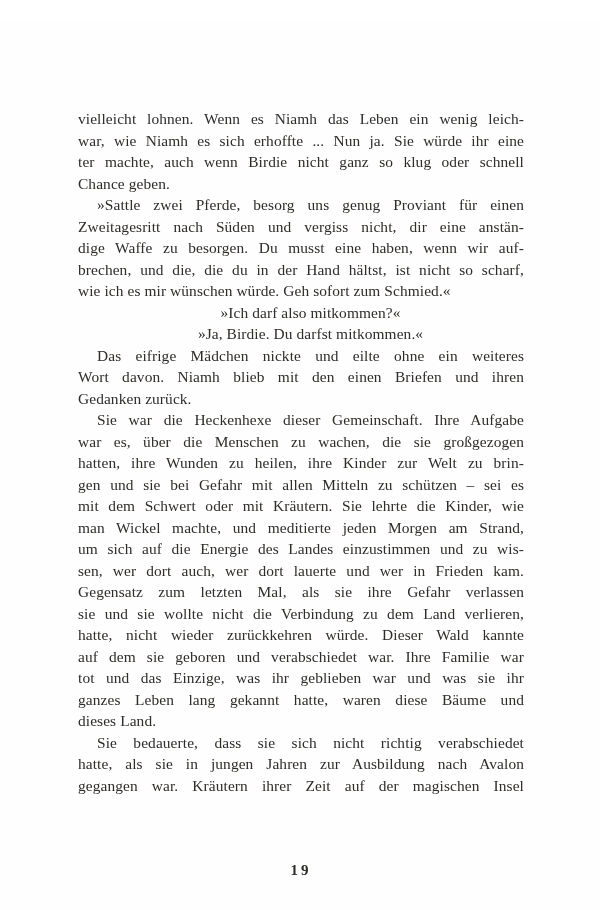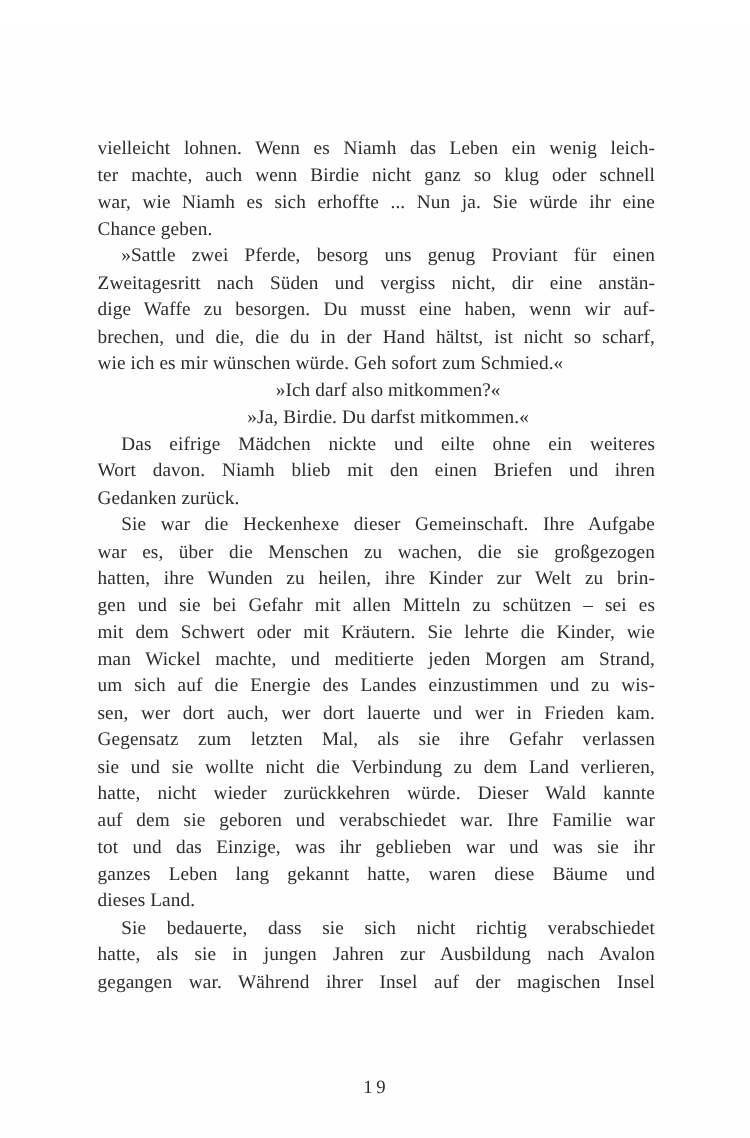--- a/index.html
+++ b/index.html
@@ -43,30 +43,31 @@
   }
   .folio {
     position: absolute;
     left: 78px;
     width: 446px;
     top: 842px;
     text-align: center;
     font-size: 15px;
     letter-spacing: 3px;
     color: var(--ink, #2e2b28);
+    font-weight: bold;
   }
 </style>
 </head>
 <body>
 
 <div class="page">
   <div class="text-block">
       <div class="line justify">vielleicht lohnen. Wenn es Niamh das Leben ein wenig leich-</div>
+      <div class="line justify">war, wie Niamh es sich erhoffte ... Nun ja. Sie würde ihr eine</div>
       <div class="line justify">ter machte, auch wenn Birdie nicht ganz so klug oder schnell</div>
-      <div class="line justify">war, wie Niamh es sich erhoffte ... Nun ja. Sie würde ihr eine</div>
       <div class="line">Chance geben.</div>
       <div class="line justify indent">»Sattle zwei Pferde, besorg uns genug Proviant für einen</div>
       <div class="line justify">Zweitagesritt nach Süden und vergiss nicht, dir eine anstän-</div>
       <div class="line justify">dige Waffe zu besorgen. Du musst eine haben, wenn wir auf-</div>
       <div class="line justify">brechen, und die, die du in der Hand hältst, ist nicht so scharf,</div>
       <div class="line">wie ich es mir wünschen würde. Geh sofort zum Schmied.«</div>
       <div class="line indent">»Ich darf also mitkommen?«</div>
       <div class="line indent">»Ja, Birdie. Du darfst mitkommen.«</div>
       <div class="line justify indent">Das eifrige Mädchen nickte und eilte ohne ein weiteres</div>
       <div class="line justify">Wort davon. Niamh blieb mit den einen Briefen und ihren</div>
@@ -81,16 +82,16 @@
       <div class="line justify">sen, wer dort auch, wer dort lauerte und wer in Frieden kam.</div>
       <div class="line justify">Gegensatz zum letzten Mal, als sie ihre Gefahr verlassen</div>
       <div class="line justify">sie und sie wollte nicht die Verbindung zu dem Land verlieren,</div>
       <div class="line justify">hatte, nicht wieder zurückkehren würde. Dieser Wald kannte</div>
       <div class="line justify">auf dem sie geboren und verabschiedet war. Ihre Familie war</div>
       <div class="line justify">tot und das Einzige, was ihr geblieben war und was sie ihr</div>
       <div class="line justify">ganzes Leben lang gekannt hatte, waren diese Bäume und</div>
       <div class="line">dieses Land.</div>
       <div class="line justify indent">Sie bedauerte, dass sie sich nicht richtig verabschiedet</div>
       <div class="line justify">hatte, als sie in jungen Jahren zur Ausbildung nach Avalon</div>
-      <div class="line justify">gegangen war. Während ihrer Insel auf der magischen Insel</div>
+      <div class="line justify">gegangen war. Kräutern ihrer Zeit auf der magischen Insel</div>
     </div>
   <div class="folio">19</div>
 </div>
 
 </body></html>

